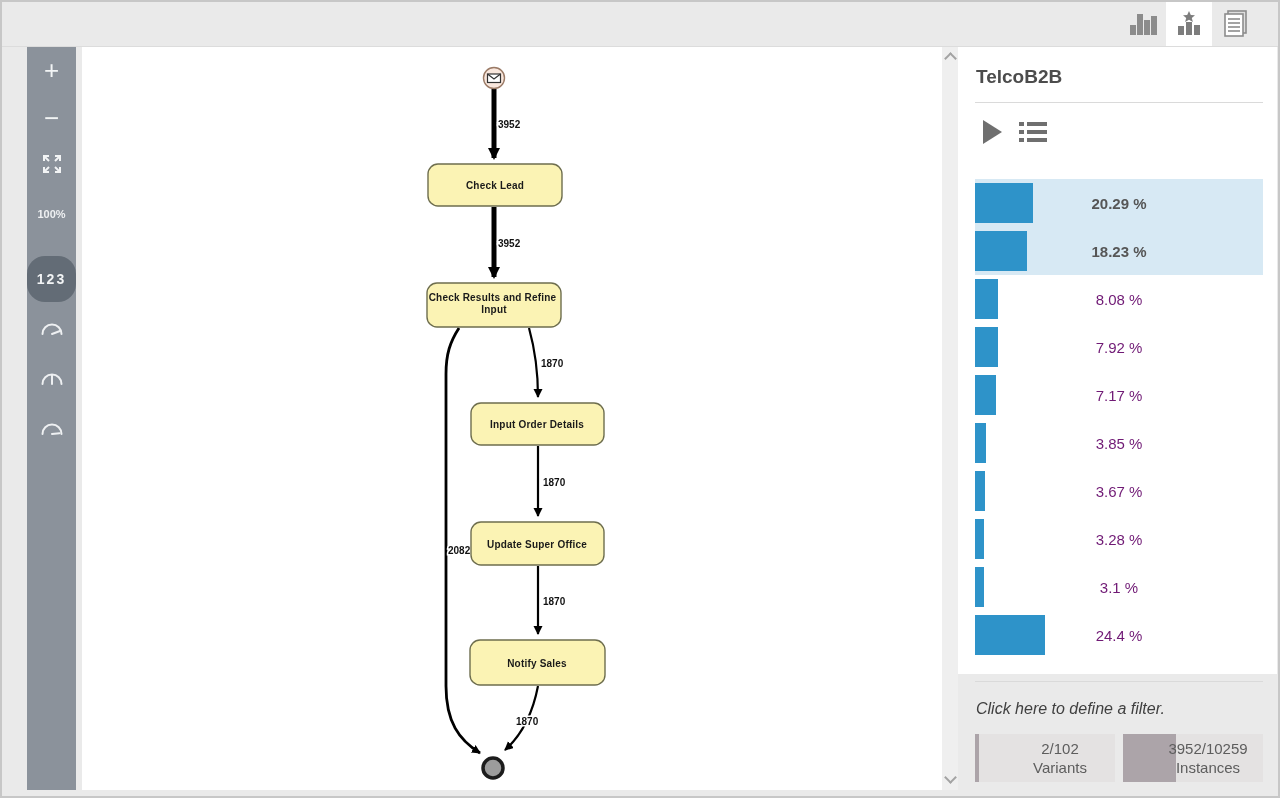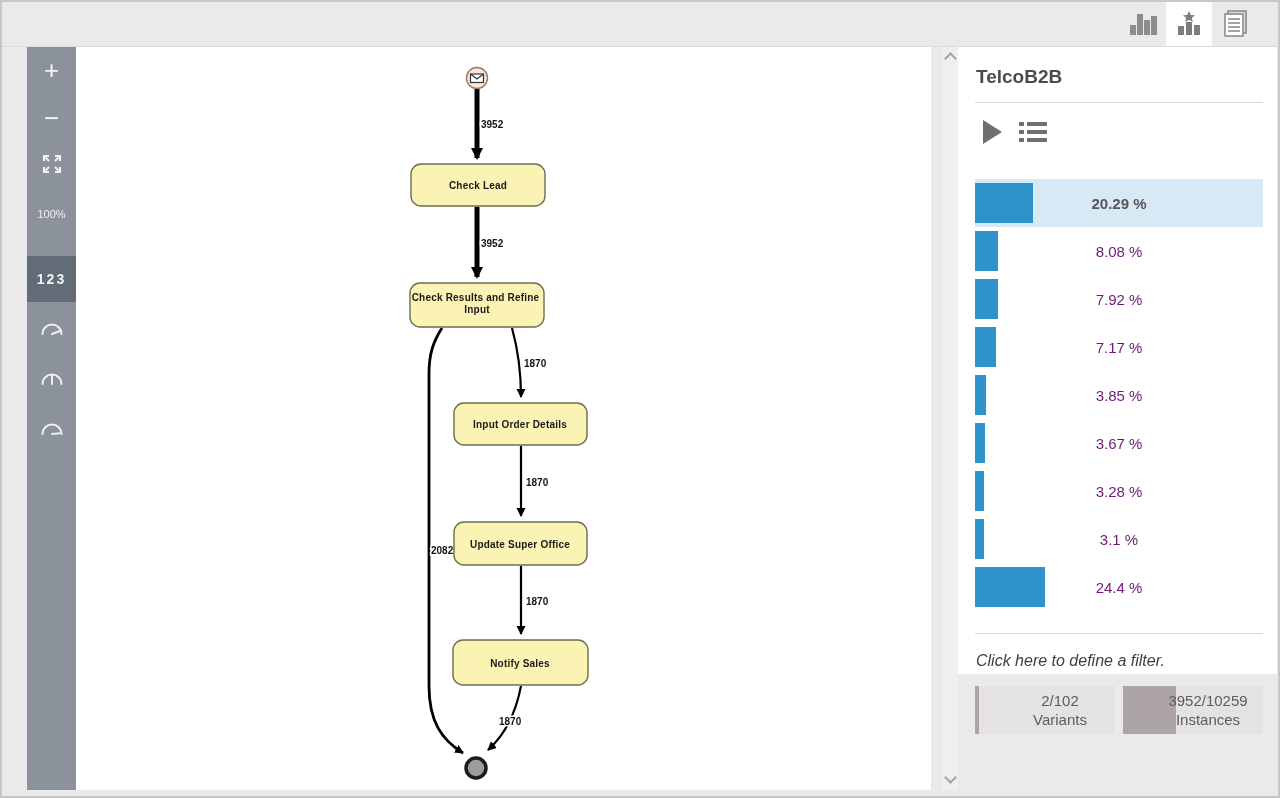--- a/index.html
+++ b/index.html
@@ -15,26 +15,26 @@
   .tabs{position:absolute;right:22px;top:0;height:46px;display:flex;}
   .tab{width:46px;height:46px;display:flex;align-items:center;justify-content:center;cursor:pointer;}
   .tab.active{background:#ffffff;}
   .tab svg{display:block;}
 
   
   .sidebar{position:absolute;left:27px;top:46px;width:49px;height:744px;background:#8b929b;z-index:4;display:flex;flex-direction:column;align-items:center;}
   .side-btn{width:49px;height:48px;display:flex;align-items:center;justify-content:center;color:#f2f4f5;cursor:pointer;}
   .side-plus{font-size:26px;font-weight:400;line-height:1;}
   .side-minus{font-size:26px;font-weight:400;line-height:1;}
-  .side-zoomlevel{font-size:11px;font-weight:normal;color:#eef0f2;}
-  .side-freq{font-size:14px;font-weight:bold;letter-spacing:2px;background:#636c76;width:49px;height:46px;margin-top:18px;}
+  .side-zoomlevel{font-size:11px;font-weight:bold;color:#eef0f2;}
+  .side-freq{font-size:14px;font-weight:bold;letter-spacing:2px;background:#636c76;width:49px;height:46px;margin-top:18px;border-radius:18px;}
   .gauge{margin-top:2px;}
 
   
-  .canvas{position:absolute;left:65px;top:46px;width:866px;height:744px;background:#ffffff;z-index:2;}
+  .canvas{position:absolute;left:82px;top:46px;width:866px;height:744px;background:#ffffff;z-index:2;}
   .canvas svg{display:block;}
   .task-label{font-size:10px;font-weight:bold;fill:#1a1a1a;letter-spacing:.2px;}
   .edge-label{font-size:10px;font-weight:bold;fill:#111;paint-order:stroke;stroke:#ffffff;stroke-width:3px;}
 
   
   .vscroll{position:absolute;left:942px;top:46px;width:16px;height:744px;background:#efefef;z-index:3;}
   .vchev{position:absolute;left:4px;width:7px;height:7px;border-top:2px solid #a3a3a3;border-right:2px solid #a3a3a3;}
   .vchev.up{top:8px;transform:rotate(-45deg);}
   .vchev.down{bottom:8px;transform:rotate(135deg);}
 
@@ -246,20 +246,24 @@
           </g>
         </svg>
       </span>
     </div>
 
     <div class="variant-list" id="variant-list">
         <div class="variant-row selected">
           <div class="bar" style="width: 58px;"></div>
           <div class="lbl">20.29 %</div>
         </div>
+        <div class="variant-row selected">
+          <div class="bar" style="width: 52px;"></div>
+          <div class="lbl">18.23 %</div>
+        </div>
         <div class="variant-row">
           <div class="bar" style="width: 23px;"></div>
           <div class="lbl">8.08 %</div>
         </div>
         <div class="variant-row">
           <div class="bar" style="width: 23px;"></div>
           <div class="lbl">7.92 %</div>
         </div>
         <div class="variant-row">
           <div class="bar" style="width: 21px;"></div>

